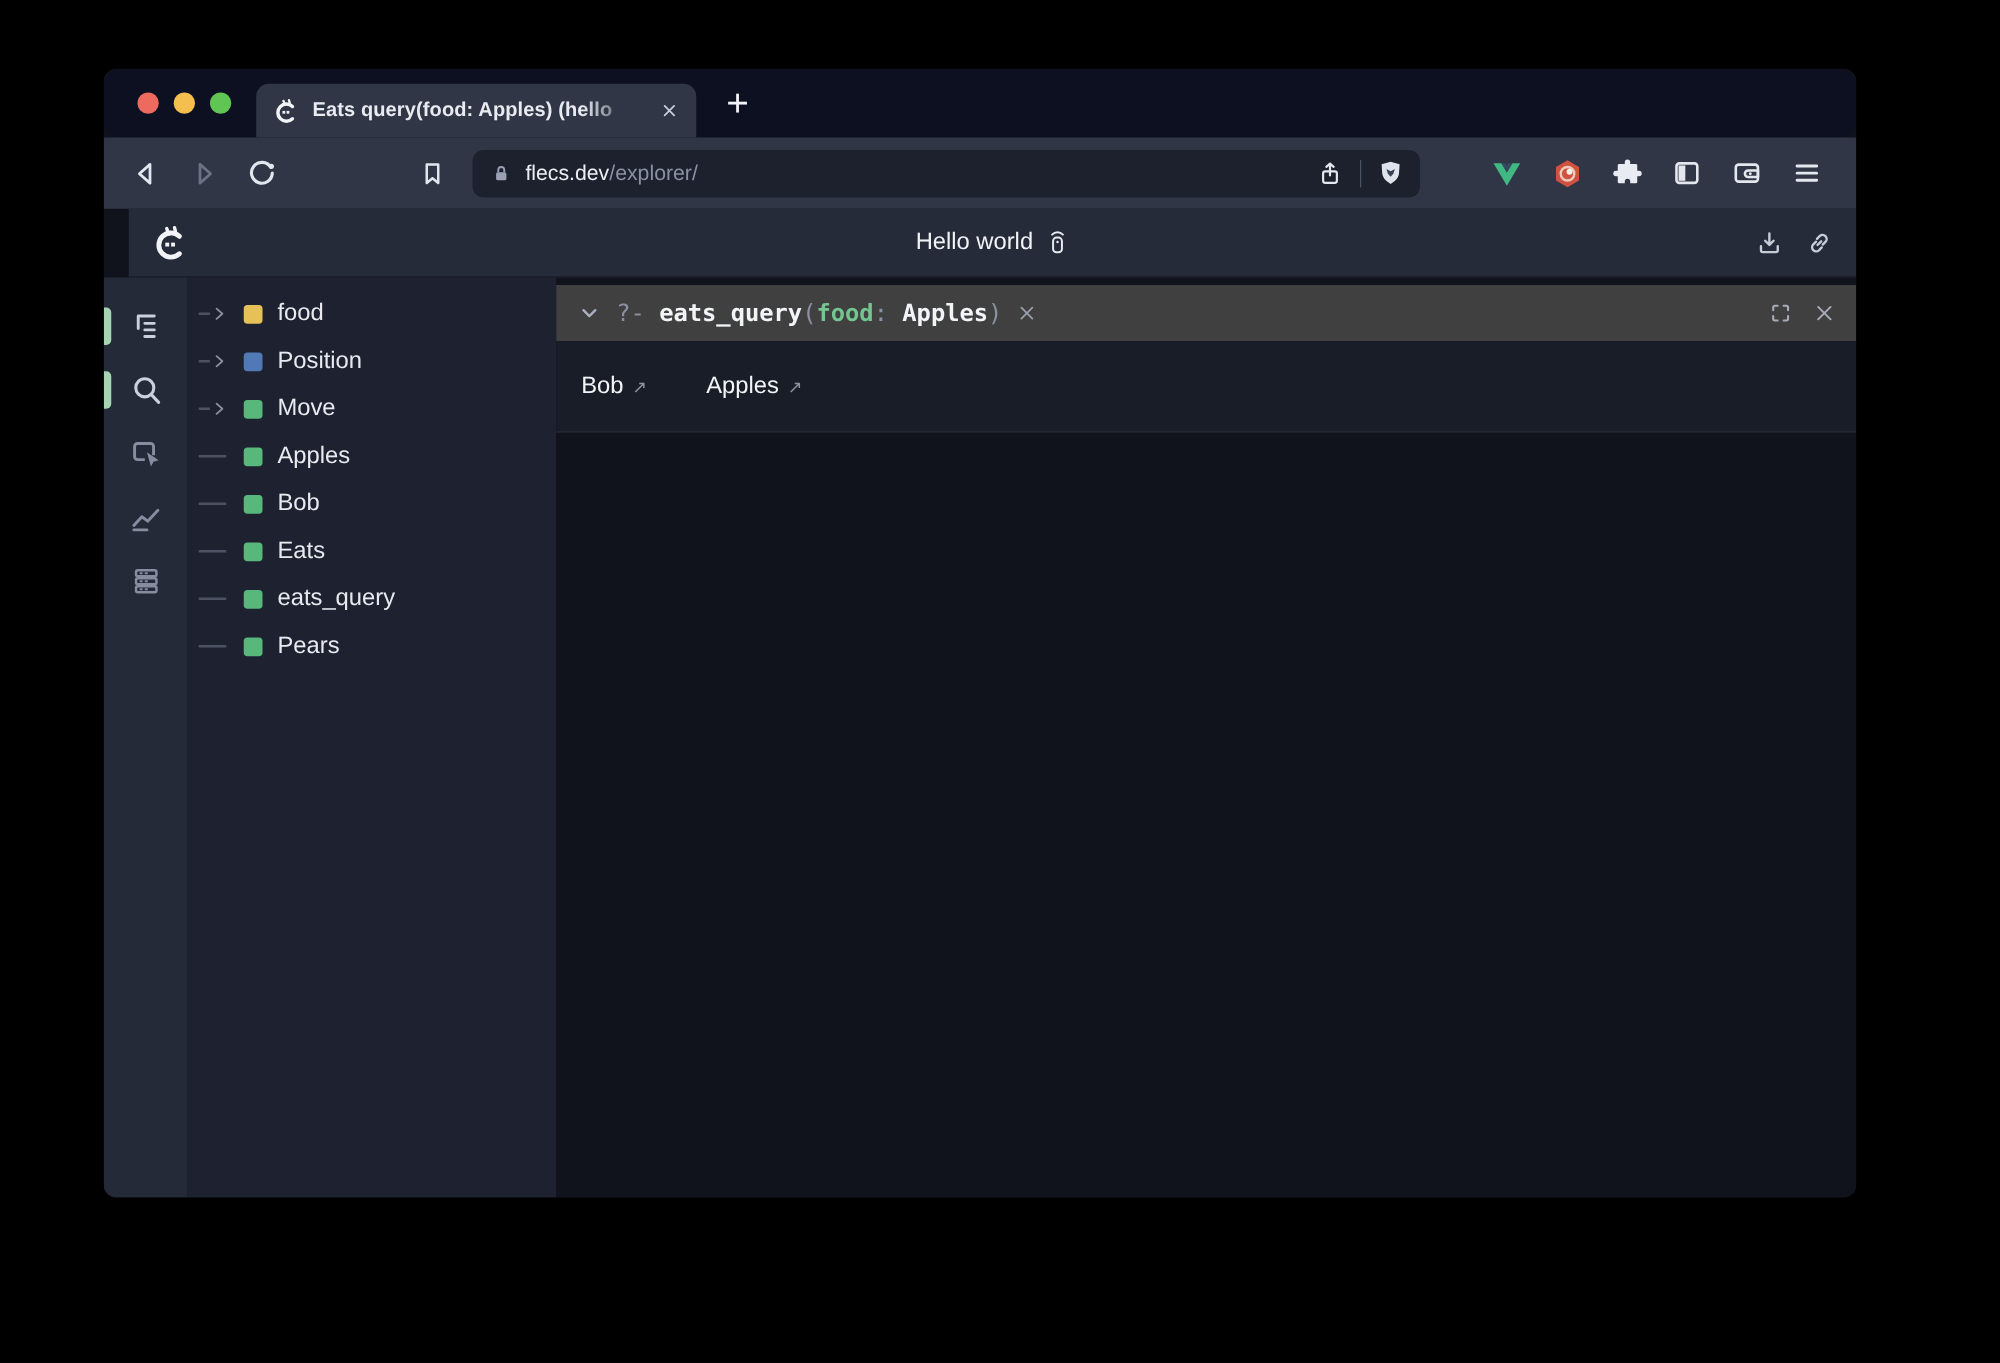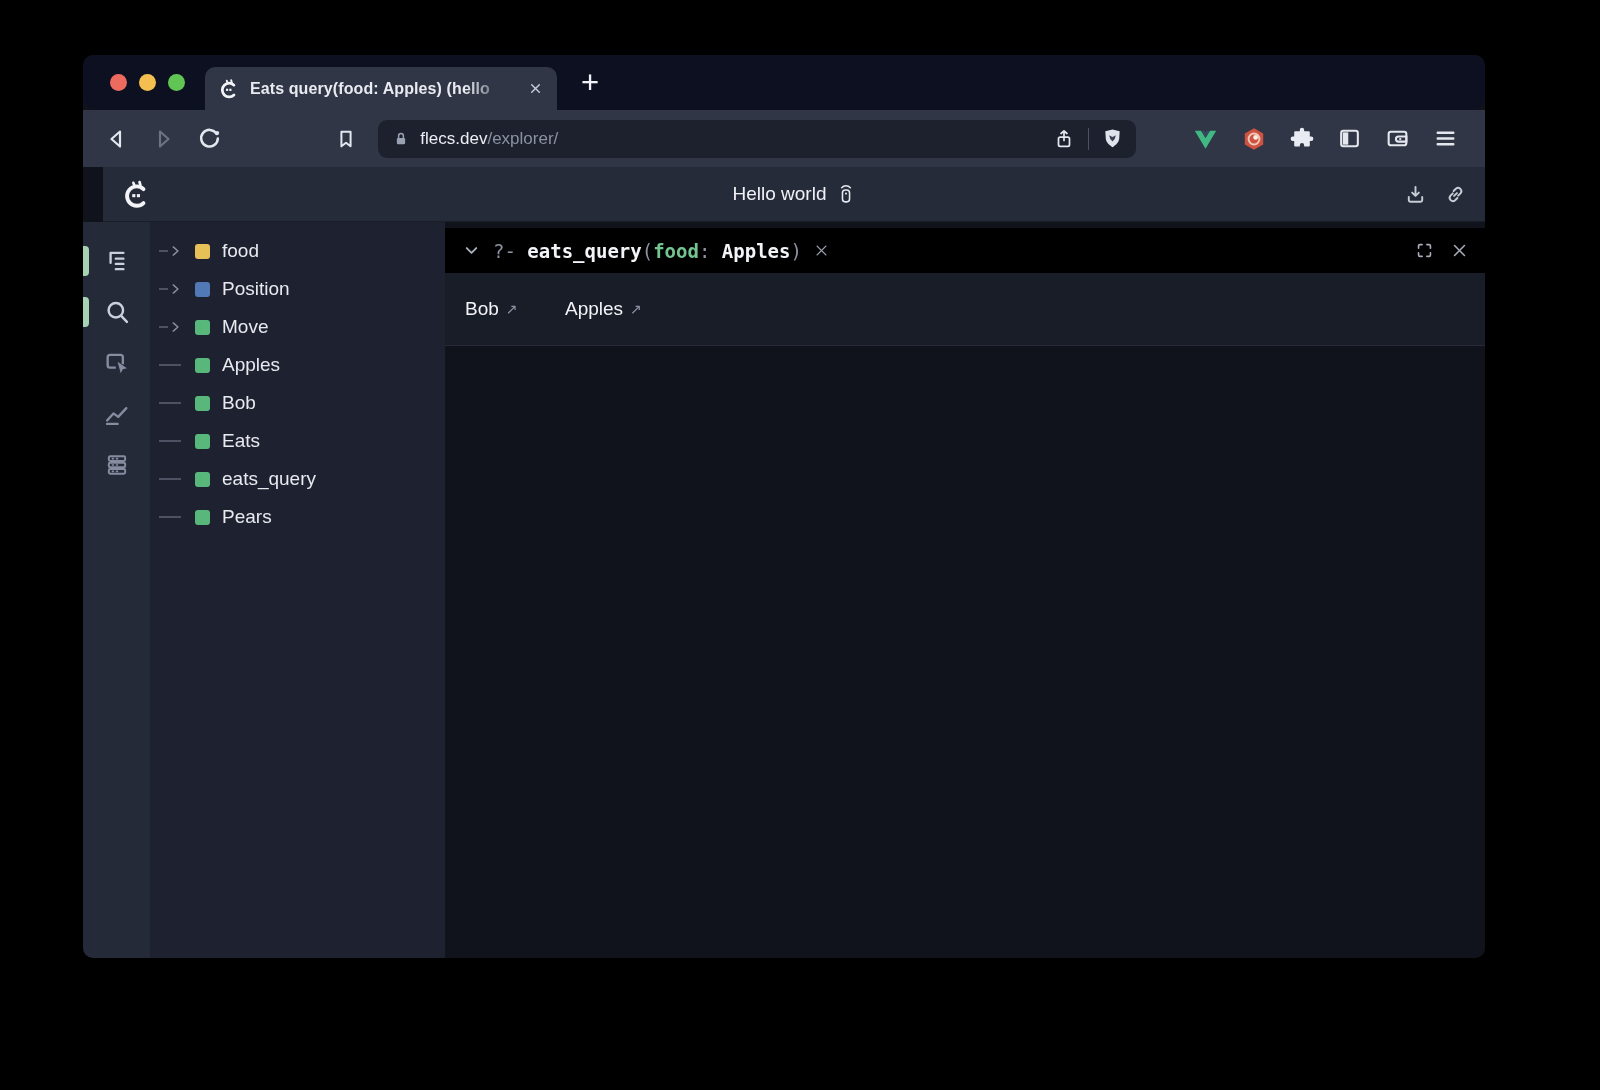--- a/index.html
+++ b/index.html
@@ -64,21 +64,21 @@
   .tree { width:295px; background:#1e2230; padding:10px 0 0 9px; flex:0 0 auto; }
   .tree-row { height:38px; display:flex; align-items:center; cursor:pointer; }
   .twig { width:34px; display:flex; align-items:center; color:#8a90a0; flex:0 0 auto; }
   .twig .line { height:2px; background:#4c5263; }
   .twig.leaf .line { width:22px; }
   .twig.exp .line { width:9px; }
   .sq { width:15px; height:15px; border-radius:3px; margin:0 12px 0 2px; flex:0 0 auto; }
   .tree-label { font-size:19px; color:#e8eaf0; }
 
   .main { flex:1; background:#10131c; display:flex; flex-direction:column; padding-top:6px; min-width:0; }
-  .qheader { height:45px; background:#000000; display:flex; align-items:center;
+  .qheader { height:45px; background:#404040; display:flex; align-items:center;
     padding:0 17px; flex:0 0 auto; }
   .qtext { font-family:"DejaVu Sans Mono", monospace; font-size:19px; margin-left:12px;
     white-space:pre; }
   .q-dim { color:#8b91a1; }
   .q-name { color:#f2f4f8; font-weight:bold; }
   .q-param { font-weight:bold; }
   .q-val { color:#f2f4f8; font-weight:bold; }
   .qclose { margin-left:12px; color:#9aa0b0; cursor:pointer; display:flex; }
   .qh-actions { margin-left:auto; display:flex; align-items:center; gap:17px; color:#a6acba; }
 

